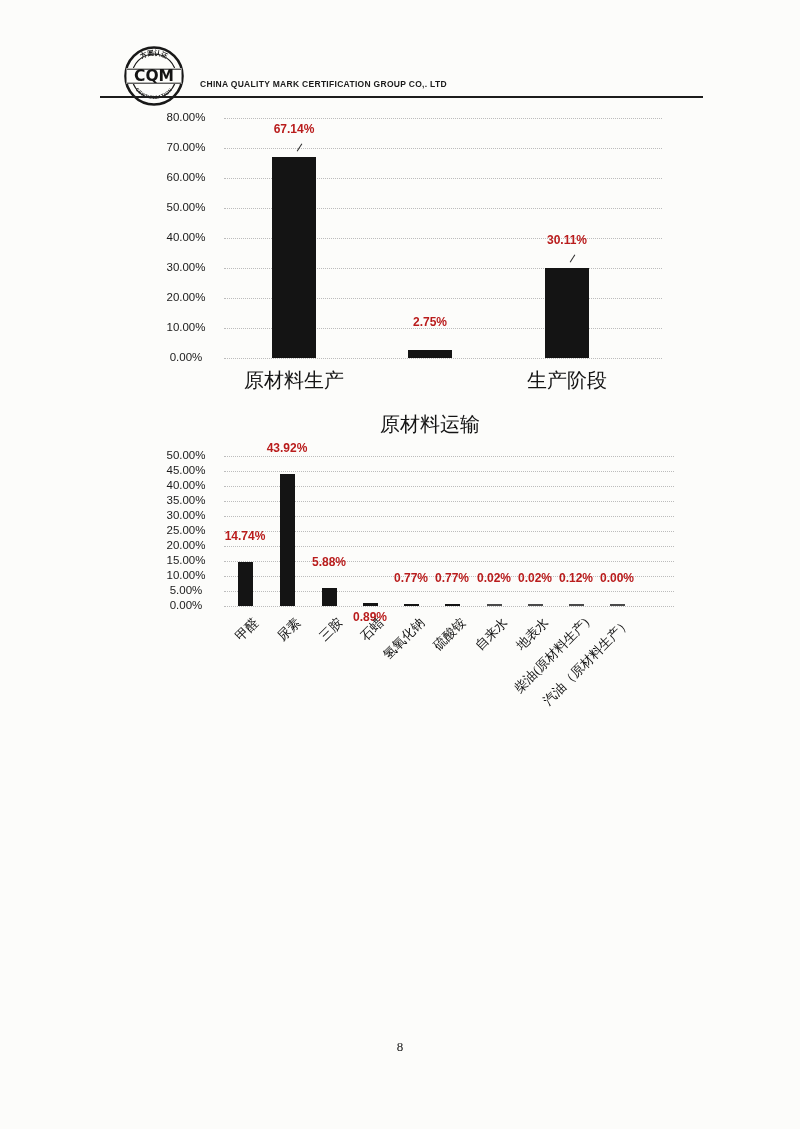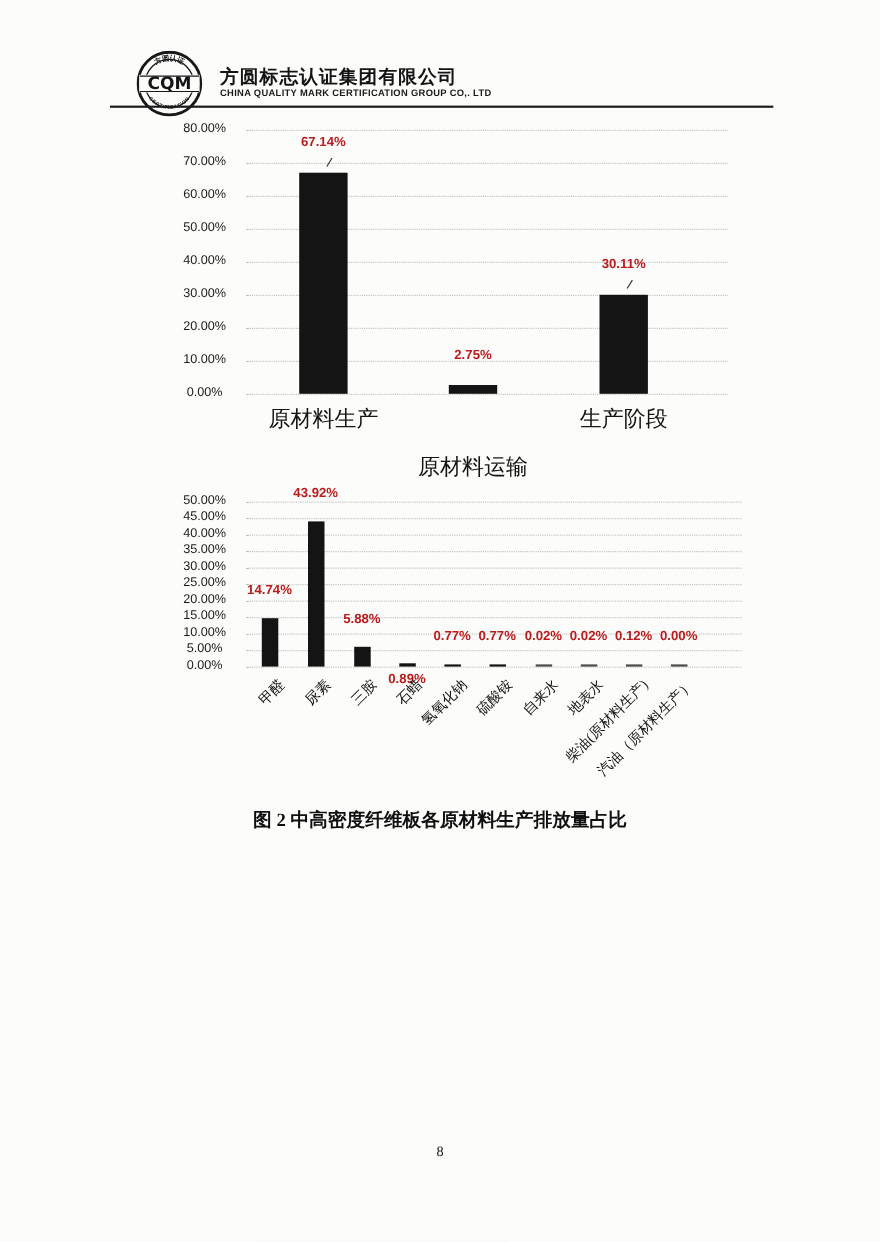--- a/index.html
+++ b/index.html
@@ -50,21 +50,20 @@
       <textPath href="#arcTop" startOffset="50%" text-anchor="middle">方圆认证</textPath>
     </text>
     <text font-size="4.6" font-weight="bold" fill="#181818" letter-spacing="0.6">
       <textPath href="#arcBot" startOffset="50%" text-anchor="middle">CERTIFICATION</textPath>
     </text>
     <rect x="2.5" y="22" width="55" height="16" fill="#fcfcfa"></rect>
     <line x1="3" y1="23.2" x2="57" y2="23.2" stroke="#181818" stroke-width="1"></line>
     <line x1="3" y1="37.2" x2="57" y2="37.2" stroke="#181818" stroke-width="1"></line>
     <text x="30" y="35" text-anchor="middle" font-size="15.5" font-weight="bold" font-family="'DejaVu Sans',sans-serif" fill="#141414">CQM</text>
   </svg>
-  <div class="co-cn">方圆标志认证集团有限公司</div>
   <div class="co-en">CHINA QUALITY MARK CERTIFICATION GROUP CO,. LTD</div>
   <div class="hrule"></div>
 
   <section class="chart" id="chart0" style="left:150px;top:108px;width:600px;height:300px;">
       <div class="gridline" style="left: 74px; width: 438px; top: 250px;"></div>
       <div class="ytick" style="left: 5px; top: 243px;">0.00%</div>
       <div class="gridline" style="left: 74px; width: 438px; top: 220px;"></div>
       <div class="ytick" style="left: 5px; top: 213px;">10.00%</div>
       <div class="gridline" style="left: 74px; width: 438px; top: 190px;"></div>
       <div class="ytick" style="left: 5px; top: 183px;">20.00%</div>
@@ -140,16 +139,15 @@
       <div class="bar tiny" style="left: 377.5px; width: 15px; top: 158.5px; height: 2.5px; background: rgb(74, 74, 74);"></div>
       <div class="vlabel" style="left: 343px; top: 125.5px;">0.02%</div>
       <div class="cat-rot" style="right: 210px; top: 169px;">地表水</div>
       <div class="bar tiny" style="left: 418.5px; width: 15px; top: 158.5px; height: 2.5px; background: rgb(74, 74, 74);"></div>
       <div class="vlabel" style="left: 384px; top: 125.5px;">0.12%</div>
       <div class="cat-rot" style="right: 169px; top: 169px;">柴油(原材料生产)</div>
       <div class="bar tiny" style="left: 459.5px; width: 15px; top: 158.5px; height: 2.5px; background: rgb(74, 74, 74);"></div>
       <div class="vlabel" style="left: 425px; top: 125.5px;">0.00%</div>
       <div class="cat-rot" style="right: 128px; top: 169px;">汽油（原材料生产）</div>
     </section>
-  <div class="caption cap2">图 2 中高密度纤维板各原材料生产排放量占比</div>
 
   <div class="pageno">8</div>
 </div>
 
 </body></html>

